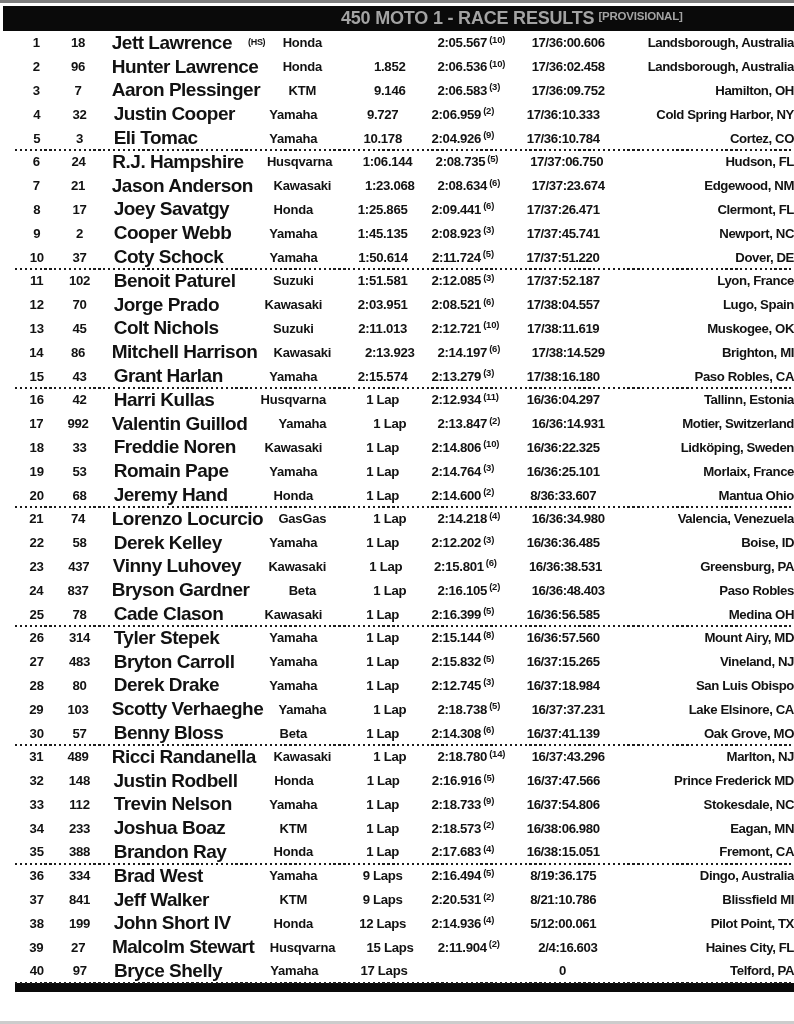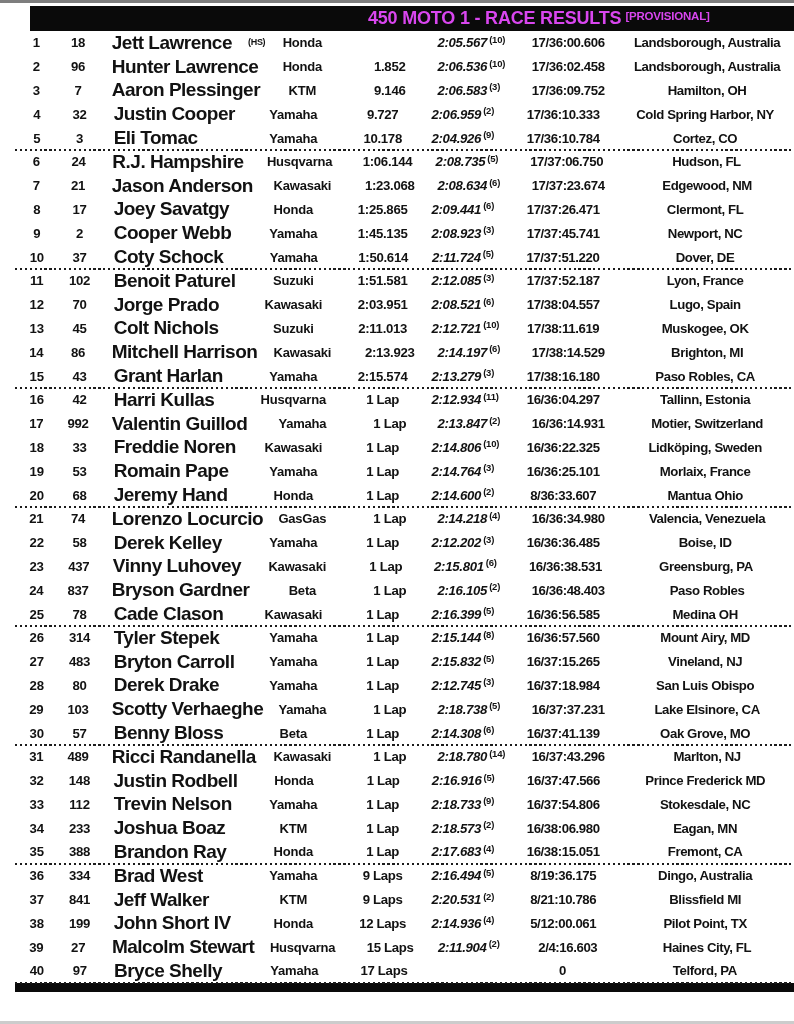--- a/index.html
+++ b/index.html
@@ -10,24 +10,24 @@
     font-family: "Liberation Sans", sans-serif;
     font-weight: 700;
     color: #121212;
   }
   .sheet { position: relative; width: 794px; height: 1024px; }
 
   .top-artifact { height: 3px; background: #7e7e7e; }
   .bottom-artifact { position: absolute; bottom: 0; left: 0; right: 0; height: 3px; background: #cccccc; }
 
   .titlebar {
-    margin: 3px 0 0 30px;
+    margin: 3px 0 0 3px;
     height: 25px;
     background: #0a0a0a;
-    color: #d946ef;
+    color: #a3a3a3;
     display: flex; align-items: center;
     white-space: nowrap;
   }
   .title-text { padding-left: 338px; font-size: 18px; letter-spacing: -0.2px; }
   .title-sup { font-size: 11.5px; position: relative; top: -4px; margin-left: 4px; letter-spacing: -0.2px; }
 
   .header-row {
     margin-left: 15px;
     height: 23px;
     background: #d2d2d2;
@@ -47,24 +47,24 @@
 
   .cell { box-sizing: border-box; }
   .c-pos   { width: 47px;  text-align: center; }
   .c-num   { width: 46px;  text-align: center; }
   .c-rider { width: 164px; padding-left: 13px; text-align: left; overflow: visible; }
   .c-rider .rname { font-size: 19px; letter-spacing: -0.5px; }
   .c-rider .rsup  { font-size: 9px; position: relative; top: -4px; margin-left: 16px; }
   .c-bike  { width: 88px;  text-align: center; font-size: 13px; letter-spacing: -0.2px; }
   .c-int   { width: 106px; text-align: center; }
   .c-best  { width: 90px;  display: flex; align-items: center; }
-  .c-best .bl-val { flex: 1; text-align: center; font-style: italic; }
+  .c-best .bl-val { flex: 1; text-align: center; }
   .c-best .bl-sup { width: 34px; padding-left: 2px; text-align: left; font-size: 9.5px; position: relative; top: -3.5px; letter-spacing: -0.2px; }
   .c-total { width: 100px; text-align: center; letter-spacing: -0.4px; }
-  .c-home  { width: 200px; padding-left: 7px; text-align: center; letter-spacing: -0.4px; overflow: visible; }
+  .c-home  { width: 200px; padding-left: 7px; text-align: right; letter-spacing: -0.4px; overflow: visible; }
 
   .h-best  { width: 90px; text-align: center; }
   .h-home  { width: 200px; padding-left: 7px; text-align: left; }
 
   .group-sep {
     height: 2px;
     margin: -1px 0 -1px 15px;
     position: relative; z-index: 2;
     background-image: repeating-linear-gradient(90deg, #1c1c1c 0 2.2px, transparent 2.2px 4.9px);
   }

